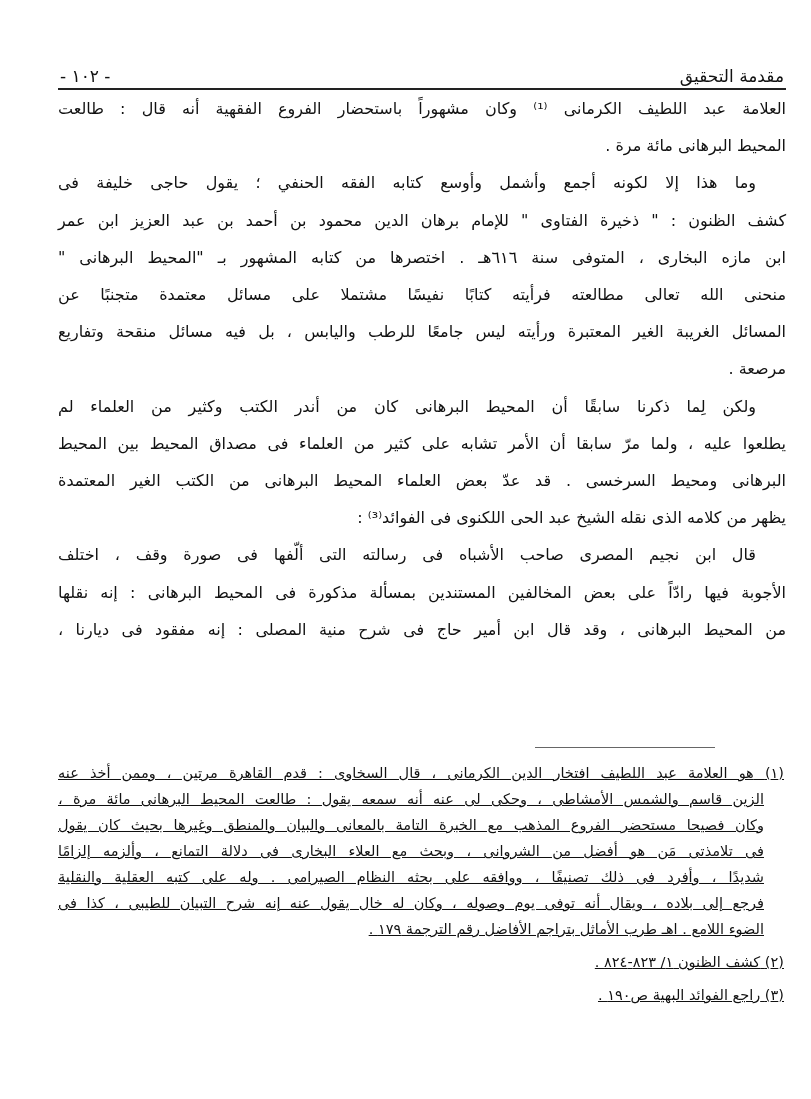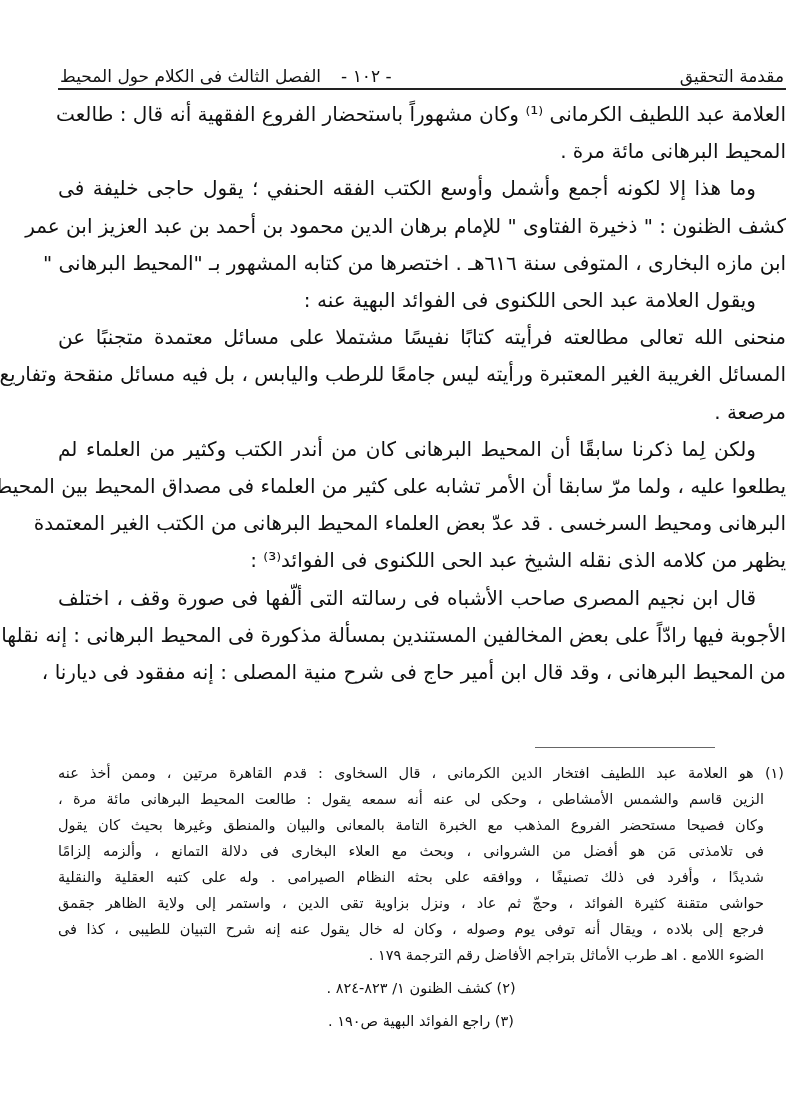--- a/index.html
+++ b/index.html
@@ -13,56 +13,54 @@
       direction: rtl;
     }
     .header {
       display: flex; justify-content: space-between; align-items: flex-end;
       height: 34px; border-bottom: 2px solid #222; padding: 0 2px 2px 2px;
       font-size: 17px;
     }
     .header .right { }
     .header .center { display: flex; gap: 20px; }
     .header .pg { letter-spacing: 1px; }
-    .body-text { margin-top: 6px; font-size: 20px; line-height: 37.2px; text-align: justify; }
+    .body-text { font-size: 16px; line-height: 37.2px; text-align: justify; }
     .body-text .line { display: block; text-align: justify; text-align-last: justify; white-space: nowrap; }
     .body-text .line.last { text-align-last: right; }
     .fn-sep {
       position: absolute; left: 535px; width: 180px; top: 747px;
       border-top: 1.5px solid #666;
     }
     .footnotes {
       position: absolute; left: 58px; top: 760px; width: 726px;
       direction: rtl; font-size: 14.5px; line-height: 26px;
     }
-    .fn { margin-bottom: 7px; }
+    .fn { margin-bottom: 7px; text-decoration: underline; }
     .fn .first { display: block; text-align-last: justify; white-space: nowrap; }
     .fn .cont { display: block; padding-right: 20px; text-align-last: justify; white-space: nowrap; }
     .fn .cont.last { text-align-last: right; }
-    .fn .single { display: block; text-align: center; }
+    .fn .single { display: block; }
   </style>
 </head>
 <body>
 
 <div class="page">
   <div class="header">
     <span class="right">مقدمة التحقيق</span>
     <span class="center">
       <span class="pg">- ١٠٢ -</span>
-      <span>الفصل الثالث فى الكلام حول المحيط</span>
     </span>
   </div>
 
   <div class="body-text">
     <span class="line">العلامة عبد اللطيف الكرمانى ⁽¹⁾ وكان مشهوراً باستحضار الفروع الفقهية أنه قال :  طالعت</span>
     <span class="line last">المحيط البرهانى مائة مرة .</span>
-    <span class="line" style="padding-right:30px">وما هذا إلا لكونه أجمع وأشمل وأوسع الكتب الفقه الحنفي ؛  يقول حاجى خليفة فى</span>
+    <span class="line" style="padding-right:30px">وما هذا إلا لكونه أجمع وأشمل وأوسع كتابه الفقه الحنفي ؛  يقول حاجى خليفة فى</span>
     <span class="line">كشف الظنون : " ذخيرة الفتاوى " للإمام برهان الدين محمود بن أحمد بن عبد العزيز ابن عمر</span>
     <span class="line">ابن مازه البخارى ، المتوفى سنة ٦١٦هـ .  اختصرها من كتابه المشهور بـ "المحيط البرهانى "</span>
-    <span class="line last" style="padding-right:30px">ويقول العلامة عبد الحى اللكنوى فى الفوائد البهية عنه :</span>
     <span class="line">منحنى الله تعالى مطالعته فرأيته كتابًا نفيسًا مشتملا على مسائل معتمدة متجنبًا عن</span>
     <span class="line">المسائل الغريبة الغير المعتبرة ورأيته ليس جامعًا للرطب واليابس ، بل فيه مسائل منقحة وتفاريع</span>
     <span class="line last">مرصعة .</span>
     <span class="line" style="padding-right:30px">ولكن لِما ذكرنا سابقًا أن المحيط البرهانى كان من  أندر الكتب وكثير من العلماء لم</span>
     <span class="line">يطلعوا عليه ، ولما مرّ سابقا أن الأمر تشابه على كثير من العلماء فى مصداق المحيط بين المحيط</span>
     <span class="line">البرهانى ومحيط السرخسى . قد عدّ بعض العلماء المحيط البرهانى من الكتب الغير المعتمدة</span>
     <span class="line last">يظهر من كلامه الذى نقله الشيخ عبد الحى اللكنوى فى الفوائد⁽³⁾ :</span>
     <span class="line" style="padding-right:30px">قال ابن نجيم المصرى صاحب الأشباه فى رسالته التى ألّفها فى صورة وقف ،  اختلف</span>
     <span class="line">الأجوبة فيها رادّاً على بعض المخالفين المستندين بمسألة مذكورة فى المحيط البرهانى : إنه نقلها</span>
     <span class="line">من المحيط البرهانى ، وقد قال ابن أمير حاج فى شرح منية المصلى : إنه مفقود فى ديارنا ،</span>
@@ -74,21 +72,20 @@
 <div class="footnotes">
   <div class="fn">
     <span class="first">
       <span>(١)</span>
       <span>هو العلامة عبد اللطيف افتخار الدين الكرمانى ، قال السخاوى : قدم القاهرة مرتين ، وممن أخذ عنه</span>
     </span>
     <span class="cont">الزين قاسم والشمس الأمشاطى ، وحكى لى عنه أنه سمعه يقول : طالعت المحيط البرهانى مائة مرة ،</span>
     <span class="cont">وكان فصيحا مستحضر الفروع المذهب مع الخبرة التامة بالمعانى والبيان والمنطق وغيرها بحيث كان يقول</span>
     <span class="cont">فى تلامذتى مَن هو أفضل من الشروانى ، وبحث مع العلاء البخارى فى دلالة التمانع ، وألزمه إلزامًا</span>
     <span class="cont">شديدًا ، وأفرد فى ذلك تصنيفًا ، ووافقه على بحثه النظام الصيرامى . وله على كتبه العقلية والنقلية</span>
-    <span class="cont">حواشى متقنة كثيرة الفوائد ، وحجّ ثم عاد ، ونزل بزاوية تقى الدين ، واستمر إلى ولاية الظاهر جقمق</span>
     <span class="cont">فرجع إلى بلاده ، ويقال أنه توفى يوم وصوله ، وكان له خال يقول عنه إنه شرح التبيان للطيبى ، كذا فى</span>
     <span class="cont last">الضوء اللامع . اهـ طرب الأماثل بتراجم الأفاضل رقم الترجمة ١٧٩ .</span>
   </div>
   <div class="fn">
     <span class="single">
       <span>(٢)</span>
       <span>كشف الظنون ١/ ٨٢٣-٨٢٤ .</span>
     </span>
   </div>
   <div class="fn">

